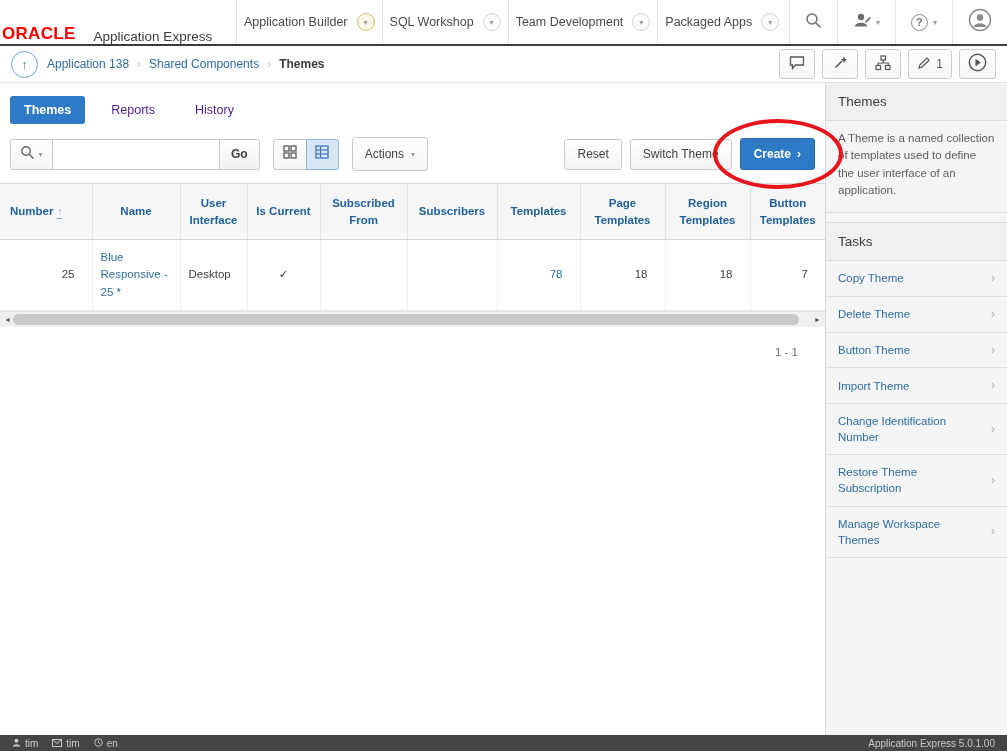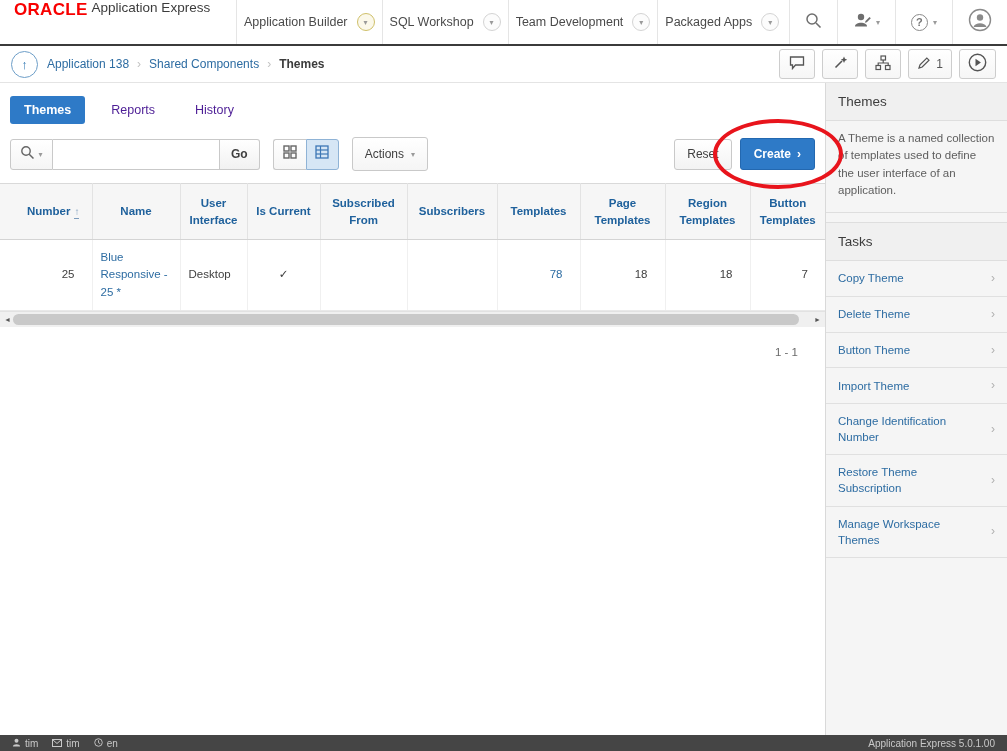--- a/index.html
+++ b/index.html
@@ -1,23 +1,23 @@
 <!DOCTYPE html>
 <html><head>
 <meta charset="utf-8">
 <style>
   * { margin:0; padding:0; box-sizing:border-box; }
   html,body { width:1007px; height:751px; }
   body { font-family:"Liberation Sans", sans-serif; background:#fff; position:relative; overflow:hidden; color:#333; }
 
   
   .topbar { height:46px; display:flex; align-items:stretch; background:#fff; border-bottom:2px solid #3b3b3b; }
-  .logo { display:flex; align-items:flex-start; padding:0 14px; width:236px; }
+  .logo { display:flex; align-items:flex-end; padding:0 2px; width:236px; }
   .logo-oracle { color:#f80000; font-size:17px; font-weight:bold; letter-spacing:.3px; }
-  .logo-suffix { color:#3c3c3c; font-size:13.5px; margin-left:4px; }
+  .logo-suffix { color:#3c3c3c; font-size:13.5px; margin-left:18px; }
   .top-tab { display:flex; align-items:center; gap:9px; padding:0 7px; border-left:1px solid #e5e5e5; font-size:12.5px; color:#4a4a4a; cursor:pointer; white-space:nowrap; }
   .caret-circle { width:18px; height:18px; border:1px solid #d4d4d4; border-radius:50%; display:flex; align-items:center; justify-content:center; font-size:8px; color:#9a9a9a; background:#fcfcfc; }
   .top-tab.active .caret-circle { border-color:#cfc06a; background:#fbf8ea; }
   .top-icons { margin-left:auto; display:flex; align-items:stretch; }
   .hicon { display:flex; align-items:center; justify-content:center; gap:5px; border-left:1px solid #e5e5e5; padding:0 15px; cursor:pointer; color:#6e6e6e; }
   .caret { font-size:8px; color:#9a9a9a; }
   .help-circle { width:17px; height:17px; border:1.4px solid #8a8a8a; border-radius:50%; display:flex; align-items:center; justify-content:center; font-size:11px; color:#777; font-weight:bold; }
 
   
   .crumbbar { height:37px; display:flex; align-items:center; padding:0 11px; background:#fff; border-bottom:1px solid #e4e4e4; }
@@ -49,21 +49,21 @@
   .toolbar-right { margin-left:auto; display:flex; gap:8px; align-items:center; }
   .btn { height:31px; border:1px solid #c9c9c9; border-radius:3px; background:linear-gradient(#fff,#f3f3f3); font-size:12px; color:#3f3f3f; padding:0 12px; cursor:pointer; font-family:inherit; }
   .btn-primary { height:32px; background:#2e7ac7; border:1px solid #2368b0; border-radius:3px; color:#fff; font-weight:bold; font-size:12px; display:flex; align-items:center; gap:6px; padding:0 13px; cursor:pointer; font-family:inherit; }
   .btn-primary .chev { font-size:12px; font-weight:bold; }
 
   
   table.grid { width:825px; border-collapse:collapse; table-layout:fixed; }
   .grid th { background:#f6f6f6; color:#1f619c; font-size:11.5px; font-weight:bold; text-align:center; vertical-align:middle; padding:9px 5px; border:1px solid #e3e3e3; border-top-color:#d9d9d9; border-bottom-color:#d4d4d4; line-height:1.4; height:56px; }
   .grid th:first-child, .grid td:first-child { border-left:none; }
   .grid th:last-child, .grid td:last-child { border-right:none; }
-  .grid th.col-number { text-align:center; padding-left:20px; }
+  .grid th.col-number { text-align:left; padding-left:10px; }
   .grid td { background:#fff; font-size:11.5px; color:#404040; padding:9px 8px; border-right:1px solid #f0f0f0; border-left:1px solid #f0f0f0; border-bottom:1px solid #e9e9e9; vertical-align:middle; height:64px; line-height:1.5; }
   .num { text-align:right; padding-right:17px !important; }
   .link { color:#2d6ca2; cursor:pointer; }
   .center { text-align:center; }
   .sort-icon { color:#7d9cbc; font-size:10px; margin-left:4px; border-bottom:1px solid #7d9cbc; display:inline-block; line-height:1; padding-bottom:1px; }
 
   .hscroll { width:825px; height:16px; background:#f0f0f0; border-top:1px solid #e2e2e2; position:relative; display:flex; align-items:center; justify-content:space-between; padding:0 2px; }
   .scroll-arrow { font-size:7px; color:#555; width:11px; text-align:center; z-index:2; cursor:pointer; }
   .hthumb { position:absolute; left:13px; top:2px; height:11px; width:786px; background:#c9c9c9; border-radius:6px; cursor:grab; }
 
@@ -243,20 +243,21 @@
               </svg>
           </span>
         </div>
       </div>
       <div class="actions-btn">
         <span>Actions</span>
         <span class="caret">▾</span>
       </div>
       <div class="toolbar-right">
         <button class="btn">Reset</button>
+        <button class="btn">Switch Theme</button>
         <button class="btn-primary">
           <span>Create</span>
           <span class="chev">›</span>
         </button>
       </div>
     </div>
 
     <table class="grid">
       <colgroup>
         <col style="width:92px">

